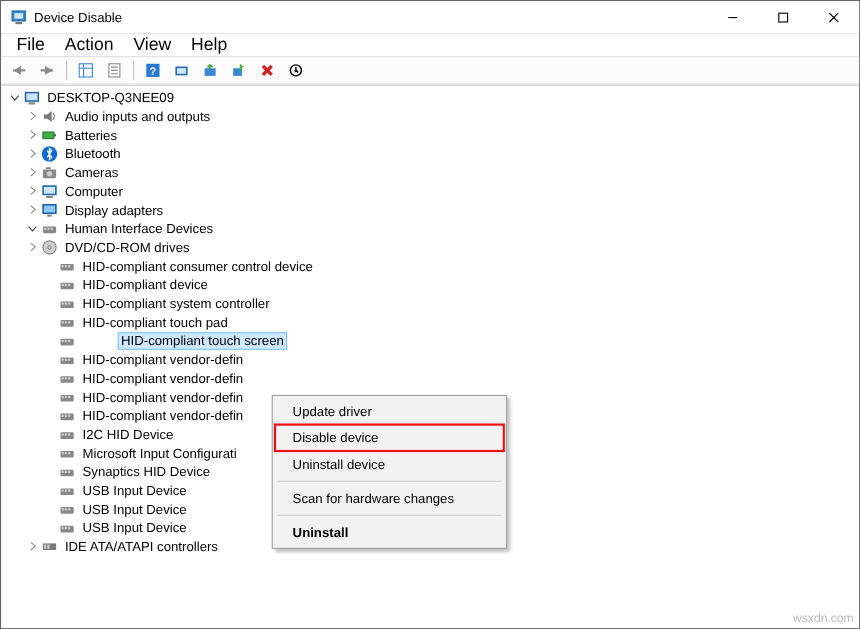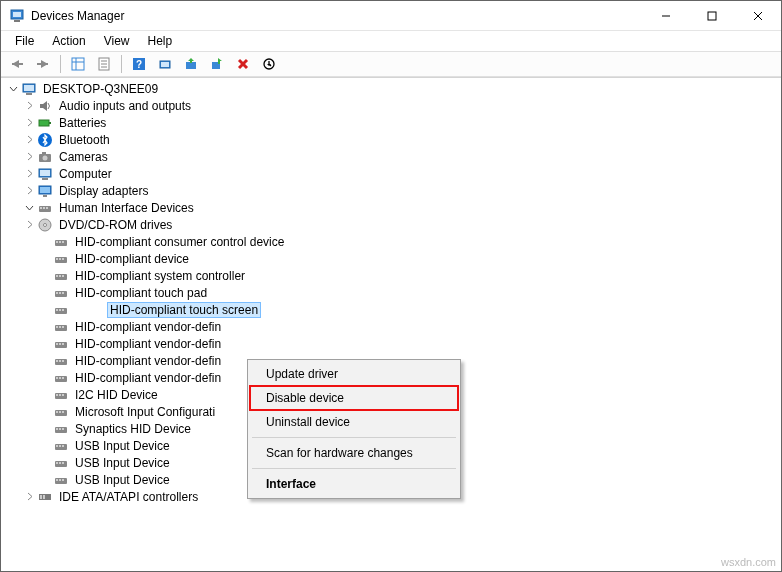--- a/index.html
+++ b/index.html
@@ -28,21 +28,21 @@
     padding-left: 8px;
     background: #fff;
     border-bottom: 1px solid #e5e5e5;
   }
   .titlebar .app-icon { width: 16px; height: 16px; margin-right: 6px; }
   .titlebar .title { flex: 1; font-size: 12px; color: #000; }
   .win-controls { display: flex; }
   .win-btn { width: 46px; height: 29px; display:flex;align-items:center;justify-content:center; font-size: 12px; color:#000;}
   .win-btn svg { stroke:#000; fill:none; }
   .menubar { height: 20px; display: flex; align-items: center; padding: 0 6px; gap: 2px;}
-  .menu-item { padding: 4px 8px; font-size: 12px; color:#000;}
+  .menu-item { padding: 4px 8px; font-size: 16px; color:#000;}
   .toolbar {
     height: 26px;
     display: flex;
     align-items: center;
     padding: 0 4px;
     gap: 2px;
     border-top:1px solid #e0e0e0;
     border-bottom:1px solid #e0e0e0;
     background:#fcfcfc;
   }
@@ -95,21 +95,21 @@
 <div class="window">
 
   <div class="titlebar">
     <span class="app-icon">
       <svg width="16" height="16" viewBox="0 0 16 16">
           <rect x="2" y="2" width="12" height="9" fill="#3a88d6" stroke="#1a5fa0"></rect>
           <rect x="4" y="4" width="8" height="5" fill="#cfe6fa"></rect>
           <rect x="5" y="12" width="6" height="2" fill="#7a7a7a"></rect>
         </svg>
     </span>
-    <span class="title">Devices Manager</span>
+    <span class="title">Device Disable</span>
     <div class="win-controls">
       <div class="win-btn">
           <svg width="10" height="10">
             <line x1="1" y1="5" x2="9" y2="5" stroke-width="1"></line>
           </svg>
         </div>
       <div class="win-btn">
           <svg width="10" height="10">
             <rect x="1" y="1" width="8" height="8" stroke-width="1"></rect>
           </svg>
@@ -540,18 +540,18 @@
         </div>
       </div>
 
     <div class="context-menu">
       <div class="ctx-item">Update driver</div>
       <div class="ctx-item ctx-hl">Disable device</div>
       <div class="ctx-item">Uninstall device</div>
       <div class="ctx-sep"></div>
       <div class="ctx-item">Scan for hardware changes</div>
       <div class="ctx-sep"></div>
-      <div class="ctx-item ctx-bold">Interface</div>
+      <div class="ctx-item ctx-bold">Uninstall</div>
     </div>
   </div>
 </div>
 
 <div class="watermark">wsxdn.com</div>
 
 </body></html>

